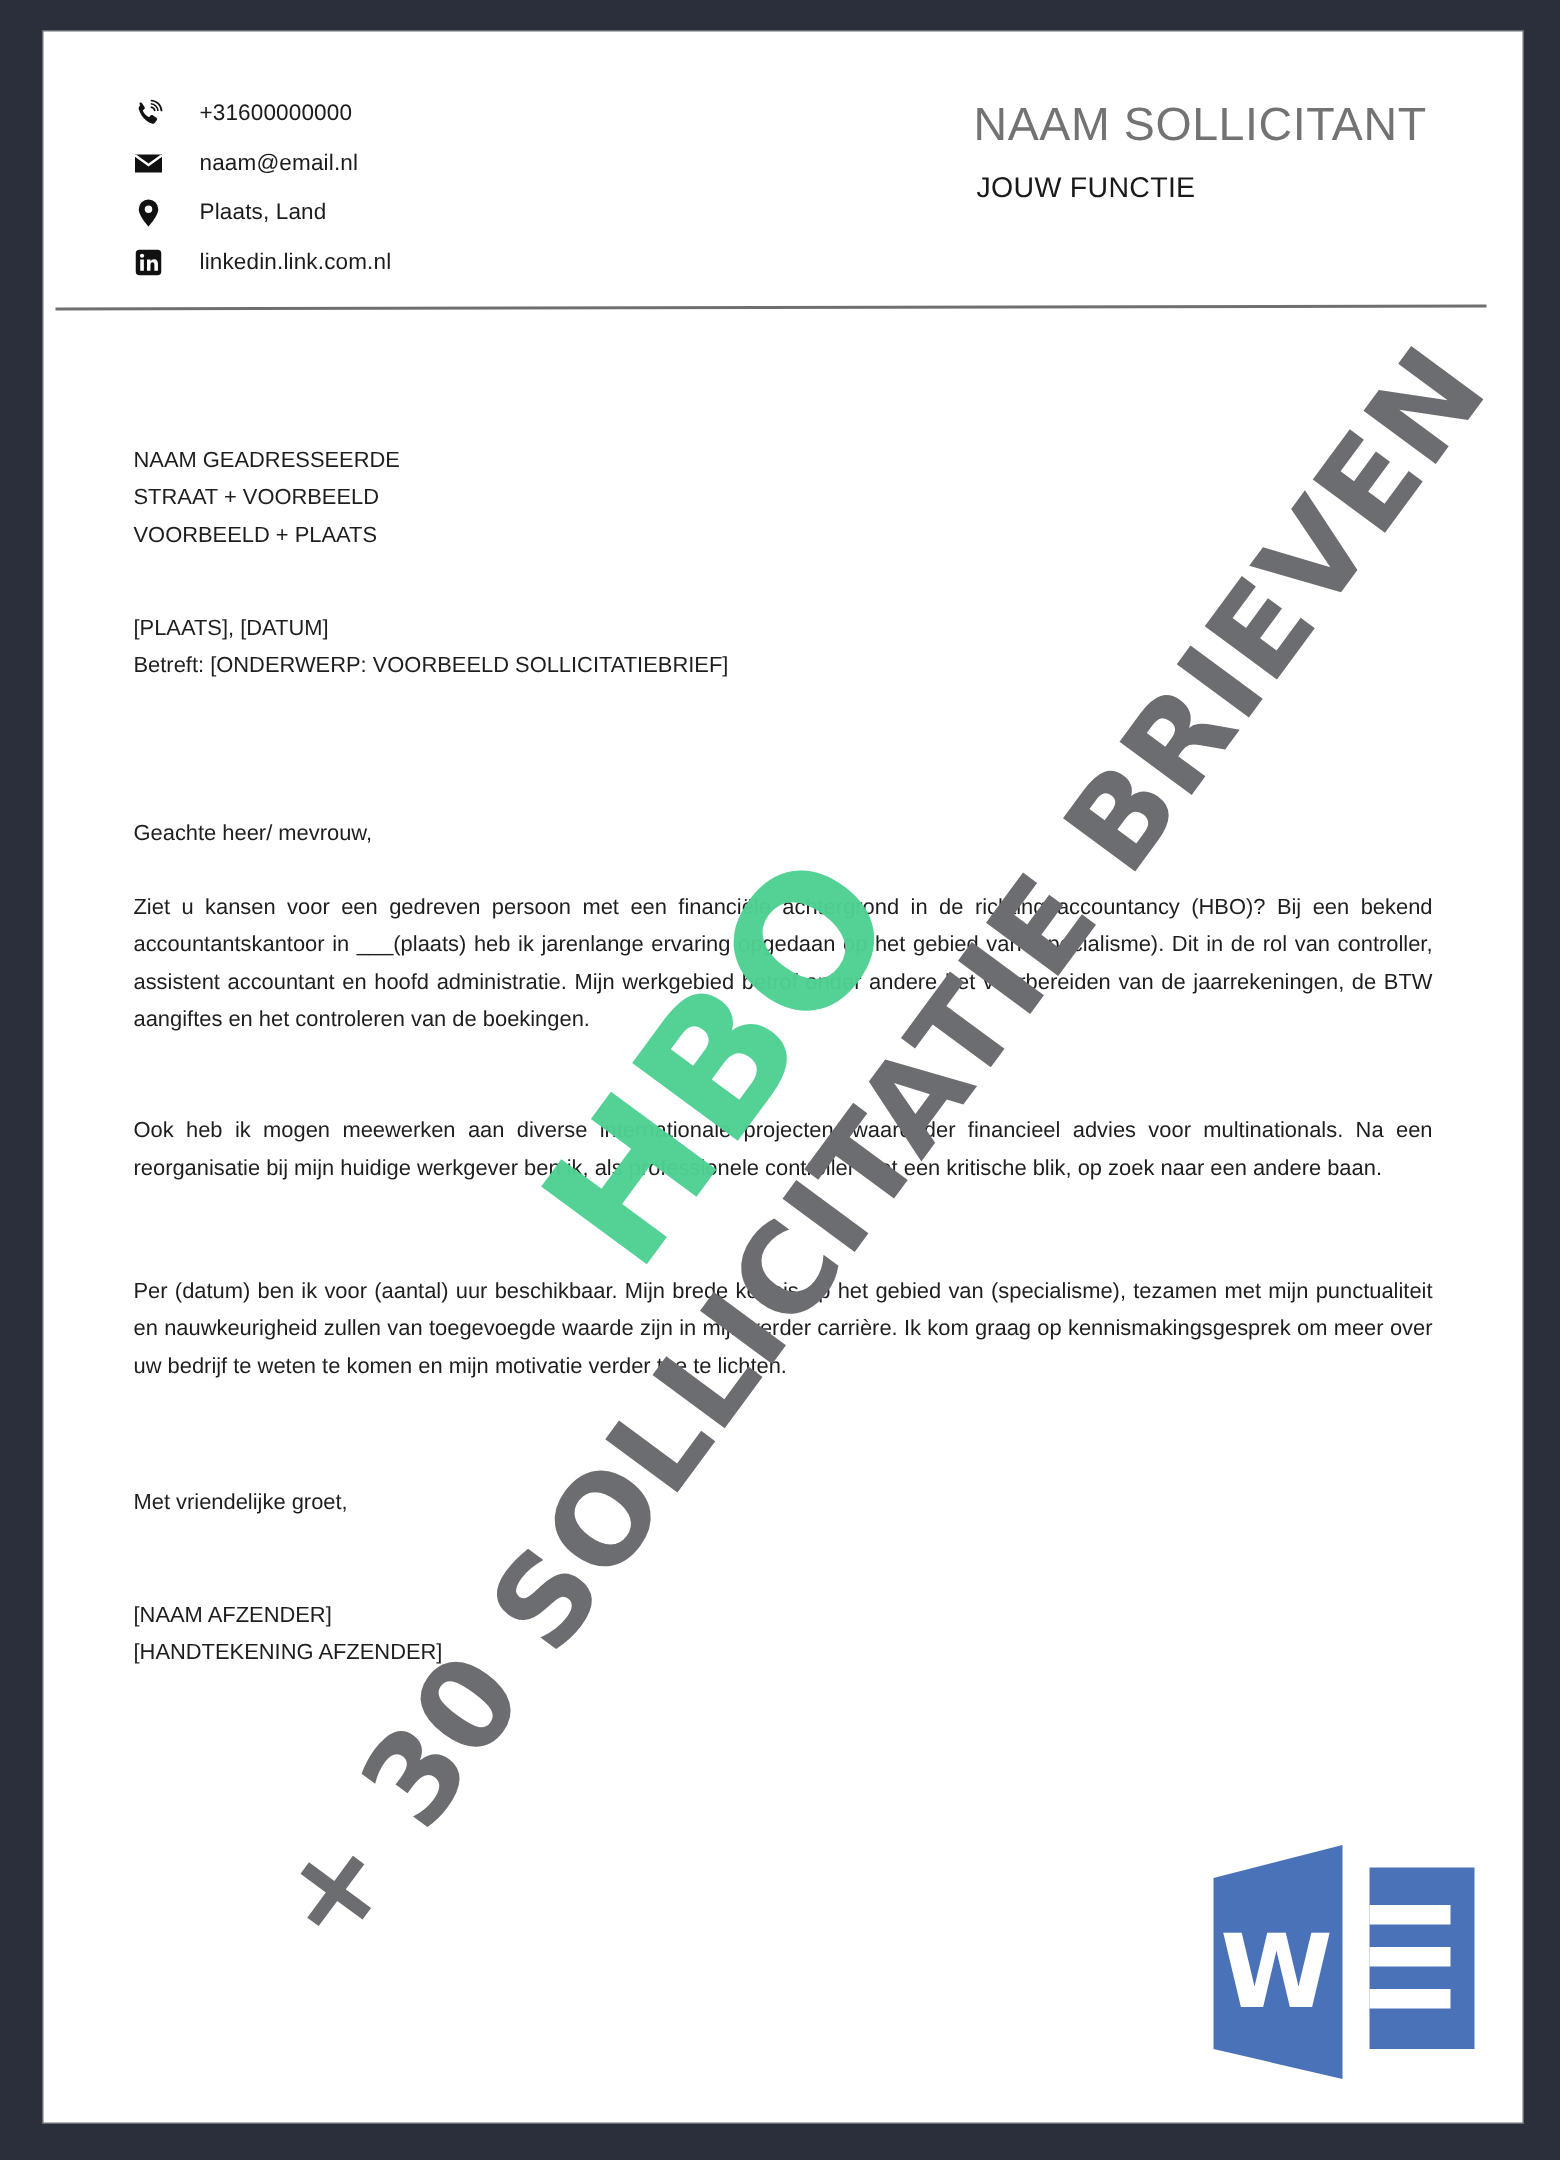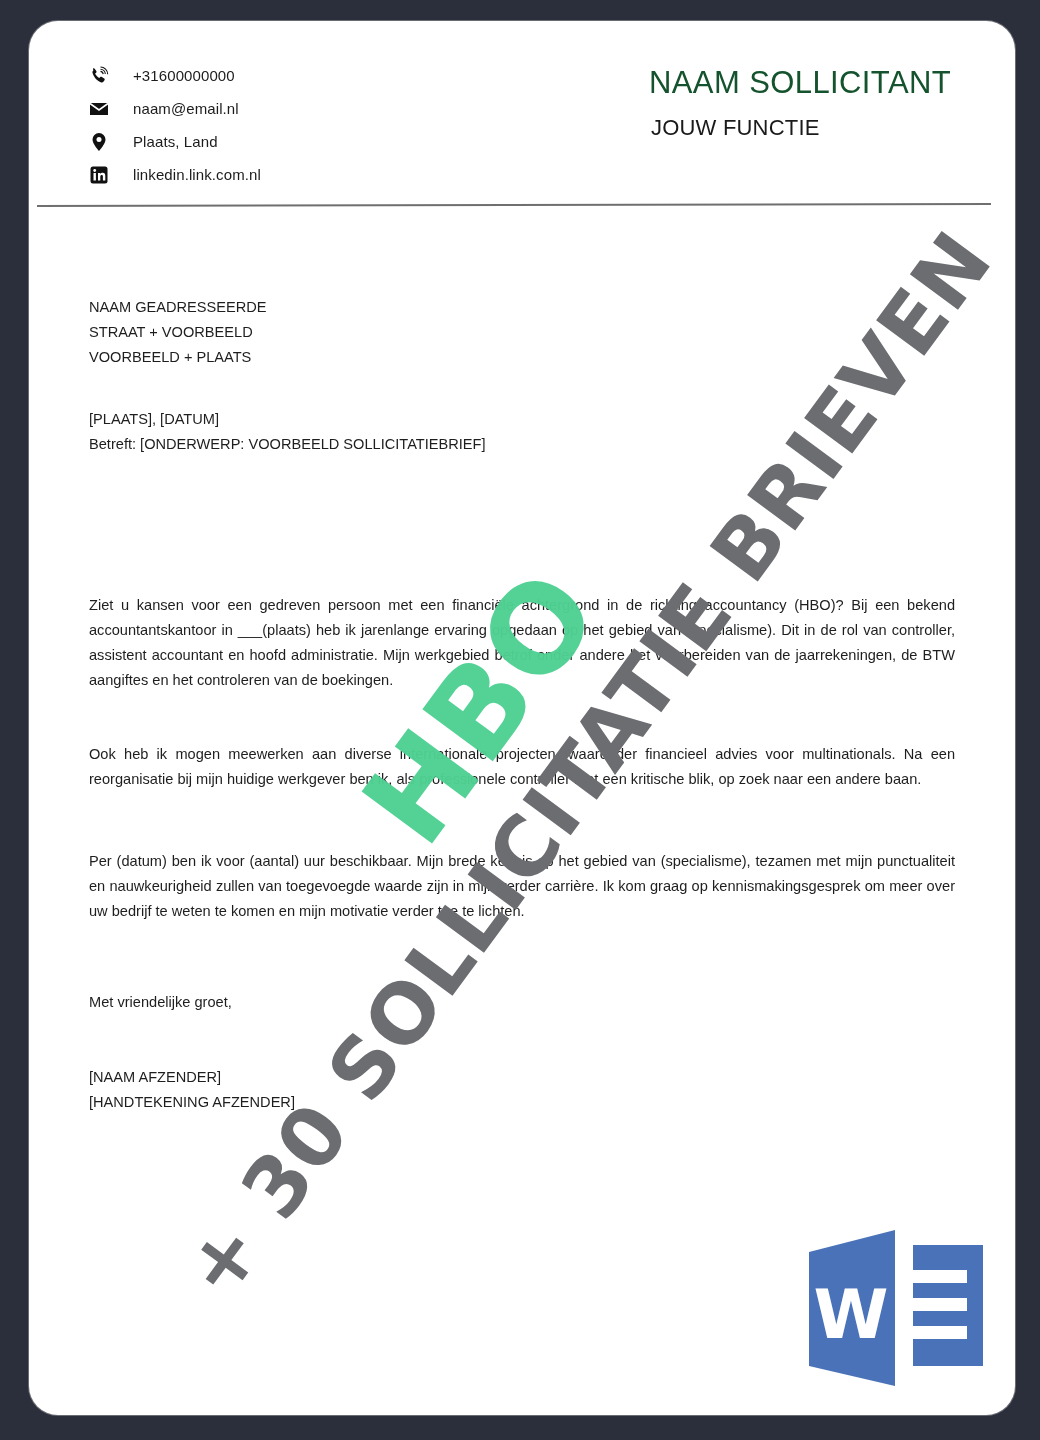--- a/index.html
+++ b/index.html
@@ -9,47 +9,46 @@
       overflow: hidden;
       font-family: "Liberation Sans", "DejaVu Sans", sans-serif;
     }
     .page {
       position: absolute;
       left: 29px; top: 21px;
       width: 986px; height: 1394px;
       background: #ffffff;
       box-shadow: 0 0 0 1px #6a6c73;
       overflow: hidden;
-      border-radius: 29px;
     }
     
     .contact { position: absolute; left: 60px; top: 38px; }
     .contact-row {
       display: flex; align-items: center;
       height: 33px;
     }
     .contact-icon {
       width: 20px; height: 20px;
       display: flex; align-items: center; justify-content: center;
       margin-right: 24px;
     }
     .contact-icon svg { display: block; }
     .contact-text {
       font-size: 15px; color: #1c1c1c;
       letter-spacing: 0.1px;
     }
     
     .name-block { position: absolute; left: 620px; top: 44px; }
     .applicant-name {
-      font-size: 31px; color: #14532d; letter-spacing: 0.4px;
+      font-size: 31px; color: #737373; letter-spacing: 0.4px;
       font-weight: normal;
     }
     .applicant-role {
       margin-top: 14px; margin-left: 2px;
-      font-size: 22px; color: #1a1a1a; letter-spacing: 0.2px;
+      font-size: 19px; color: #1a1a1a; letter-spacing: 0.2px;
     }
     .separator {
       position: absolute; left: 8px; top: 184px;
       width: 954px; height: 2px;
       background: #6f6f6f;
       transform: rotate(-0.12deg);
       transform-origin: left center;
     }
     .body-text {
       position: absolute; left: 60px; width: 866px;
@@ -150,20 +149,21 @@
     <div>NAAM GEADRESSEERDE</div>
     <div>STRAAT + VOORBEELD</div>
     <div>VOORBEELD + PLAATS</div>
   </div>
 
   <div class="body-text date-block">
     <div>[PLAATS], [DATUM]</div>
     <div>Betreft: [ONDERWERP: VOORBEELD SOLLICITATIEBRIEF]</div>
   </div>
 
+  <div class="body-text greeting">Geachte heer/ mevrouw,</div>
 
   <div class="body-text para1">
     <p class="last-left">Ziet u kansen voor een gedreven persoon met een financiële achtergrond in de richting accountancy (HBO)? Bij een bekend accountantskantoor in ___(plaats) heb ik jarenlange ervaring opgedaan op het gebied van (specialisme). Dit in de rol van controller, assistent accountant en hoofd administratie. Mijn werkgebied betrof onder andere het voorbereiden van de jaarrekeningen, de BTW aangiftes en het controleren van de boekingen.</p>
   </div>
   <div class="body-text para2">
     <p class="last-left">Ook heb ik mogen meewerken aan diverse internationale projecten, waaronder financieel advies voor multinationals. Na een reorganisatie bij mijn huidige werkgever ben ik, als professionele controller met een kritische blik, op zoek naar een andere baan.</p>
   </div>
   <div class="body-text para3">
     <p class="last-left">Per (datum) ben ik voor (aantal) uur beschikbaar. Mijn brede kennis op het gebied van (specialisme), tezamen met mijn punctualiteit en nauwkeurigheid zullen van toegevoegde waarde zijn in mijn verder carrière. Ik kom graag op kennismakingsgesprek om meer over uw bedrijf te weten te komen en mijn motivatie verder toe te lichten.</p>
   </div>

